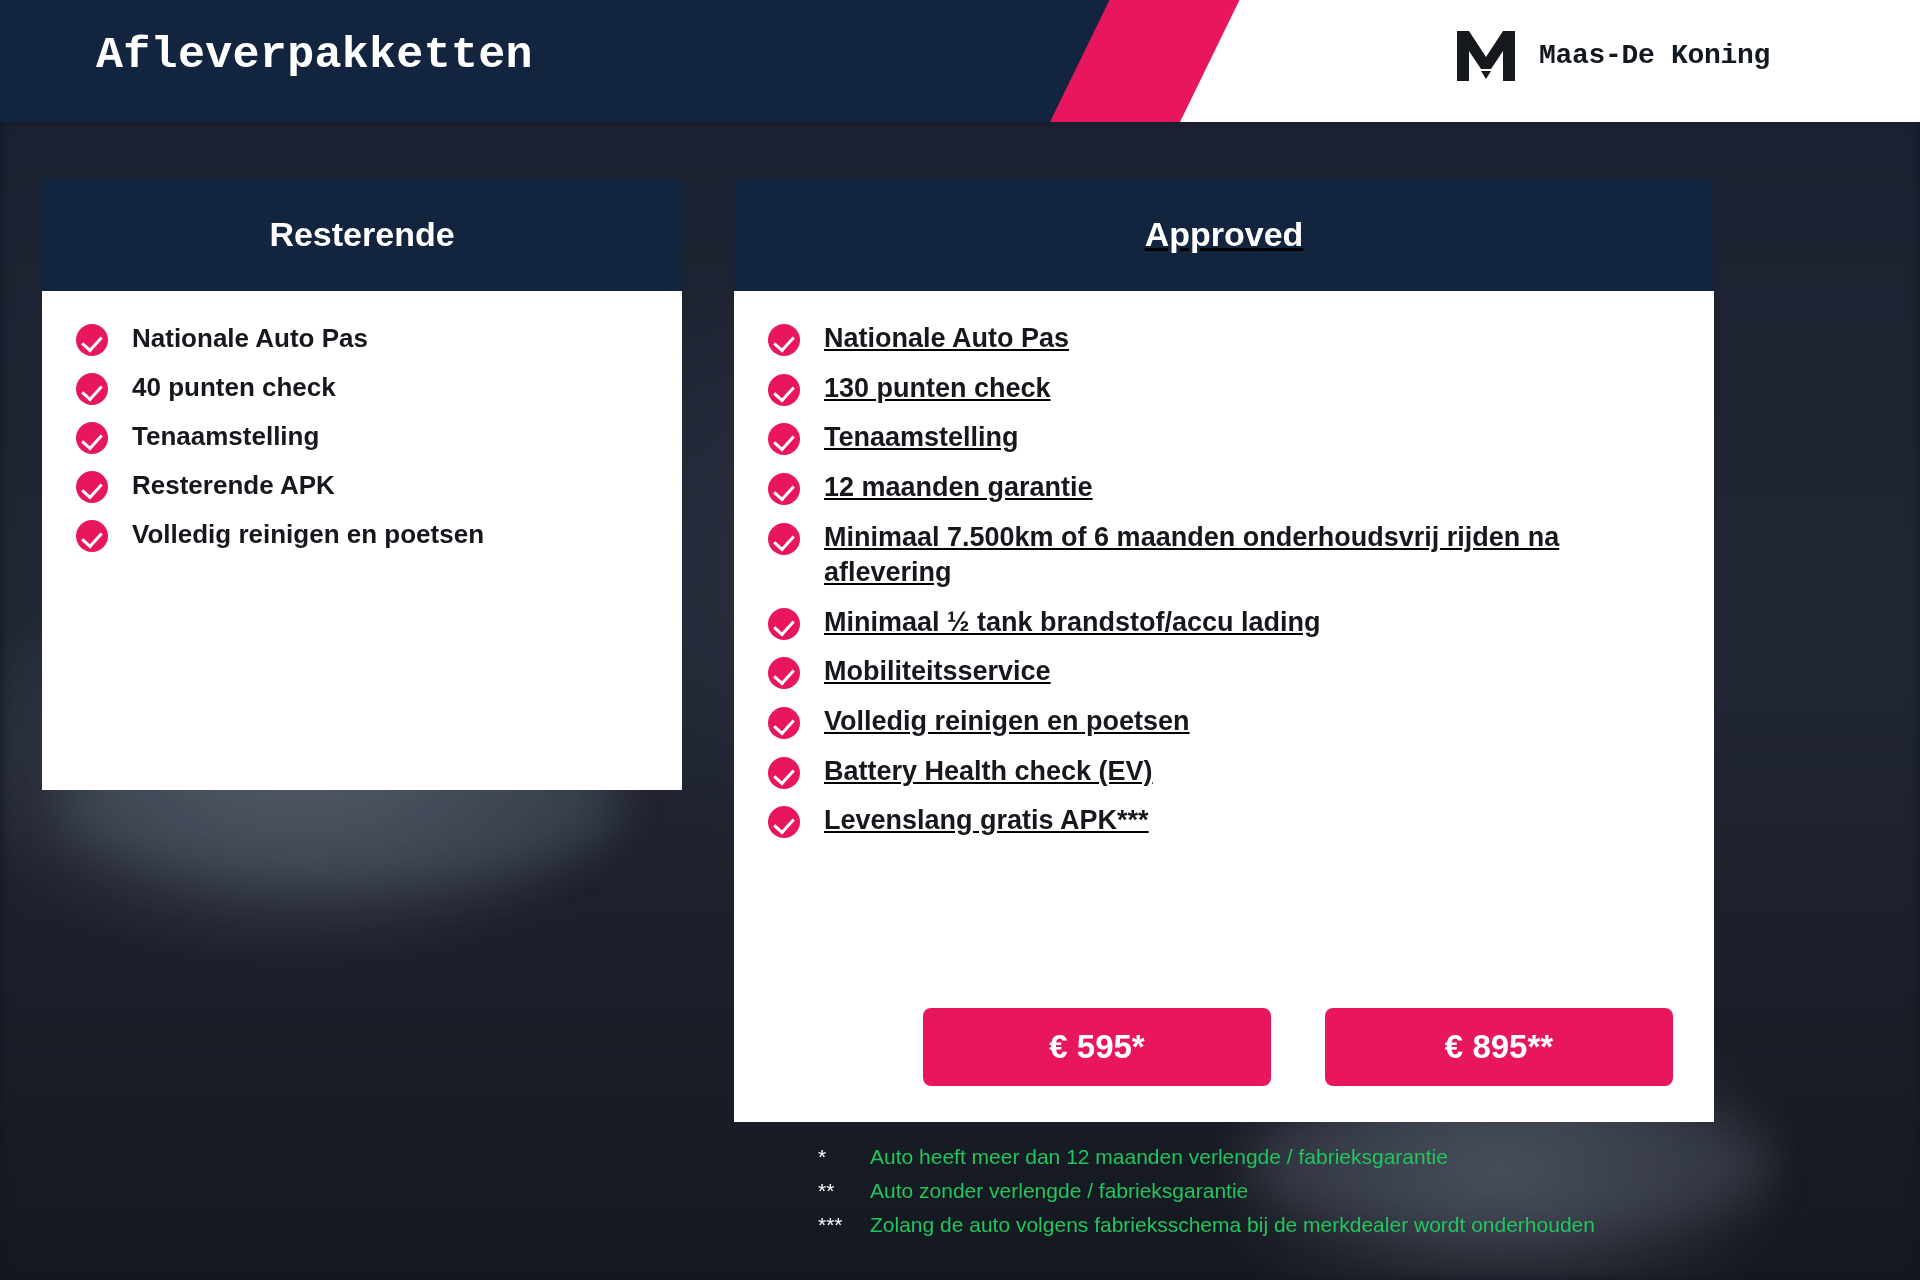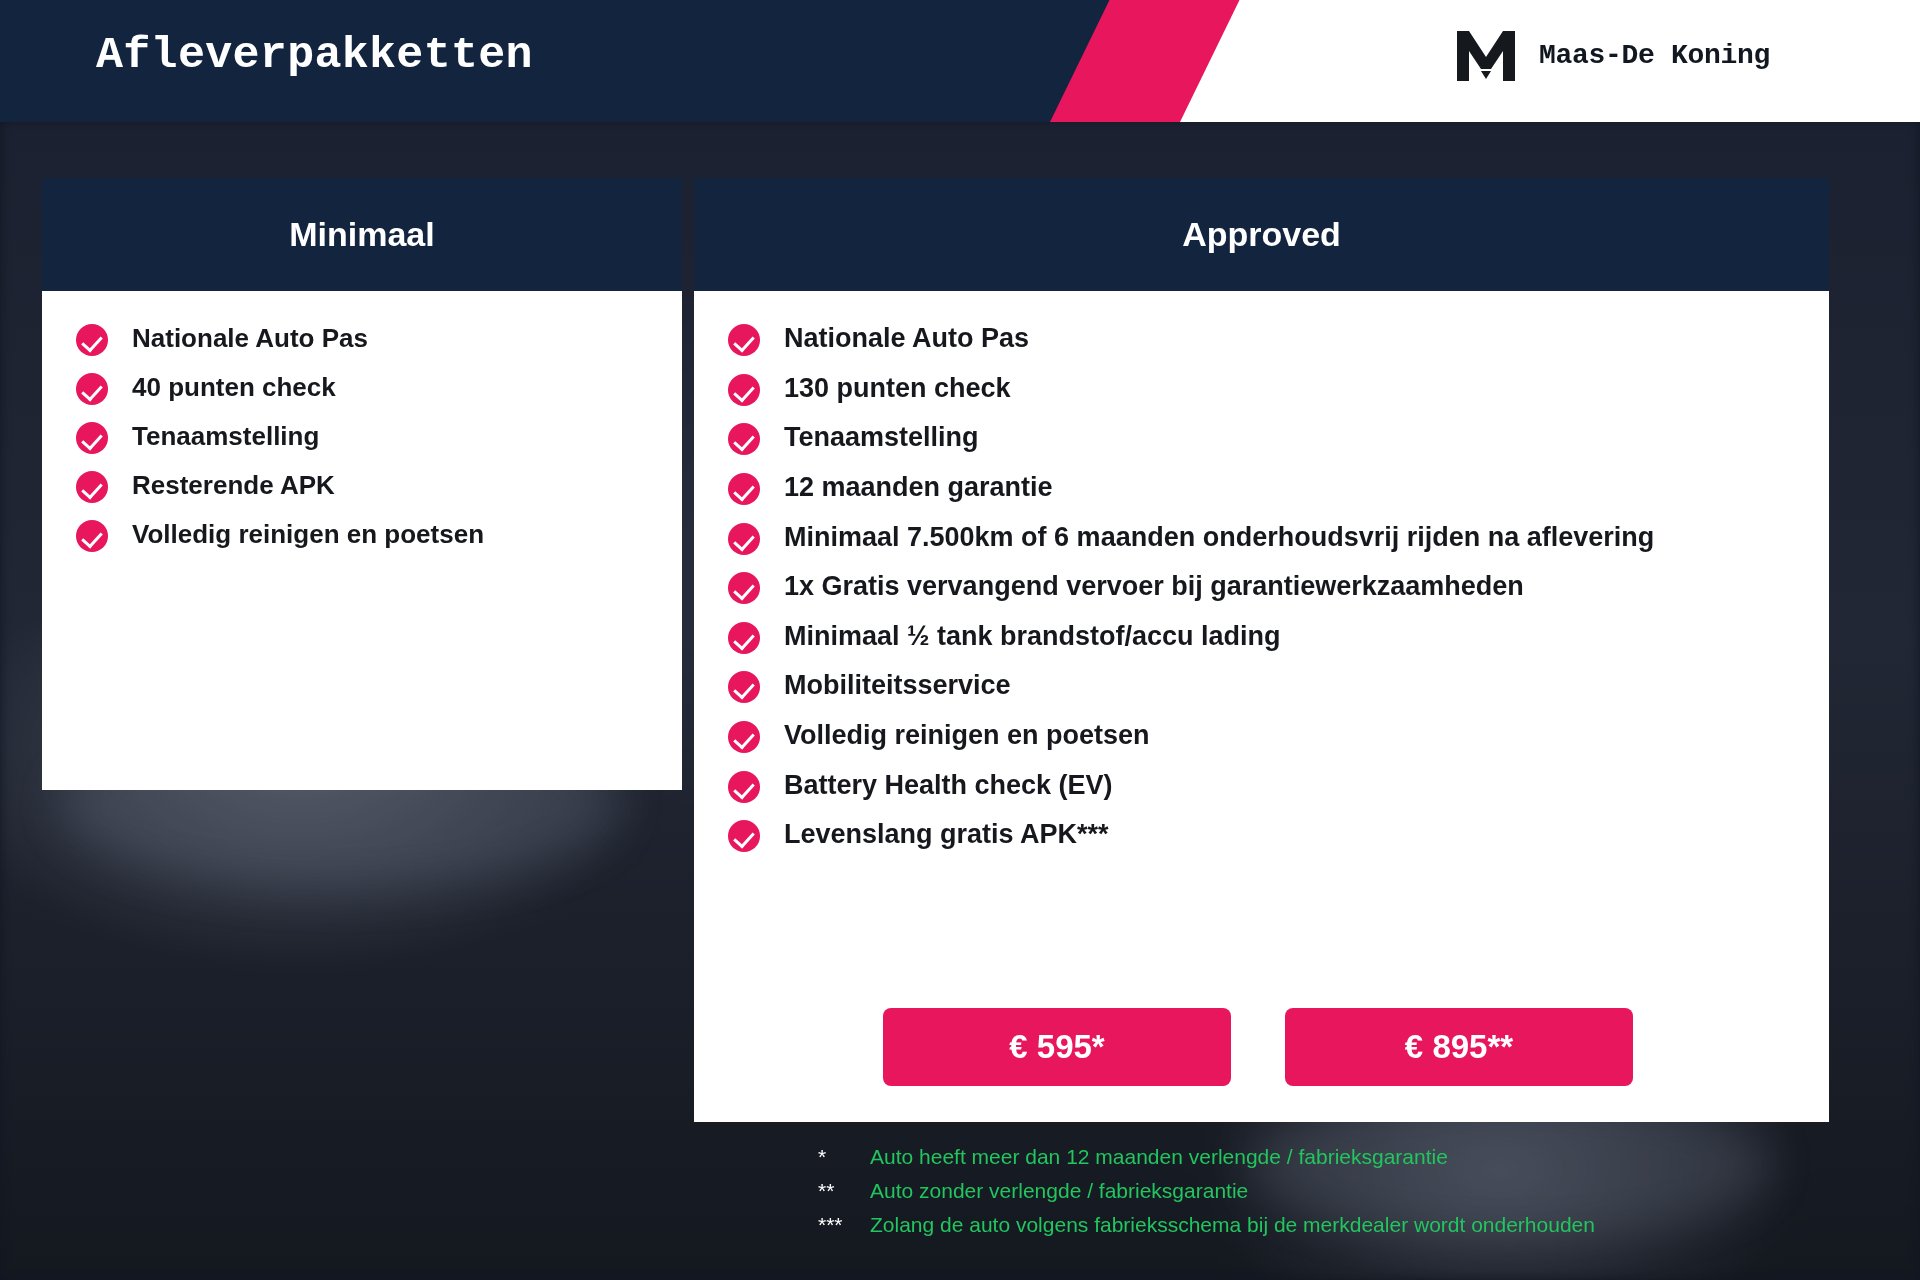--- a/index.html
+++ b/index.html
@@ -101,21 +101,21 @@
     font-weight: bold;
     display: flex;
     align-items: center;
     justify-content: center;
   }
   .card-body { padding: 30px 34px 0 34px; }
 
   #card-standaard { left: 42px; top: 178px; width: 640px; height: 612px; }
   #card-standaard .card-head { height: 113px; }
 
-  #card-approved { left: 694px; top: 178px; width: 1135px; height: 944px; }
+  #card-approved { left: 734px; top: 178px; width: 980px; height: 944px; text-decoration: underline; }
   #card-approved .card-head { height: 113px; }
 
   ul.features { list-style: none; }
   ul.features li {
     display: flex;
     align-items: flex-start;
     gap: 24px;
     margin-bottom: 14px;
   }
   .check {
@@ -215,21 +215,21 @@
         <svg viewBox="0 0 62 56" width="62" height="56" aria-hidden="true">
           <polygon points="2,54 2,4 14,4 31,30 48,4 60,4 60,54 48,54 48,24 36,42 26,42 14,24 14,54" fill="#15181d"></polygon>
           <polygon points="26,44 36,44 31,52" fill="#15181d"></polygon>
         </svg>
       </span>
       <span class="brand-name">Maas-De Koning</span>
     </div>
   </div>
 
   <div class="card" id="card-standaard">
-    <div class="card-head">Minimaal</div>
+    <div class="card-head">Resterende</div>
     <div class="card-body">
       <ul class="features" id="features-standaard">
           <li>
             <span class="check"></span>
             <span class="feat-text">Nationale Auto Pas</span>
           </li>
           <li>
             <span class="check"></span>
             <span class="feat-text">40 punten check</span>
           </li>
@@ -265,24 +265,20 @@
             <span class="check"></span>
             <span class="feat-text">Tenaamstelling</span>
           </li>
           <li>
             <span class="check"></span>
             <span class="feat-text">12 maanden garantie</span>
           </li>
           <li>
             <span class="check"></span>
             <span class="feat-text">Minimaal 7.500km of 6 maanden onderhoudsvrij rijden na aflevering</span>
-          </li>
-          <li>
-            <span class="check"></span>
-            <span class="feat-text">1x Gratis vervangend vervoer bij garantiewerkzaamheden</span>
           </li>
           <li>
             <span class="check"></span>
             <span class="feat-text">Minimaal ½ tank brandstof/accu lading</span>
           </li>
           <li>
             <span class="check"></span>
             <span class="feat-text">Mobiliteitsservice</span>
           </li>
           <li>

